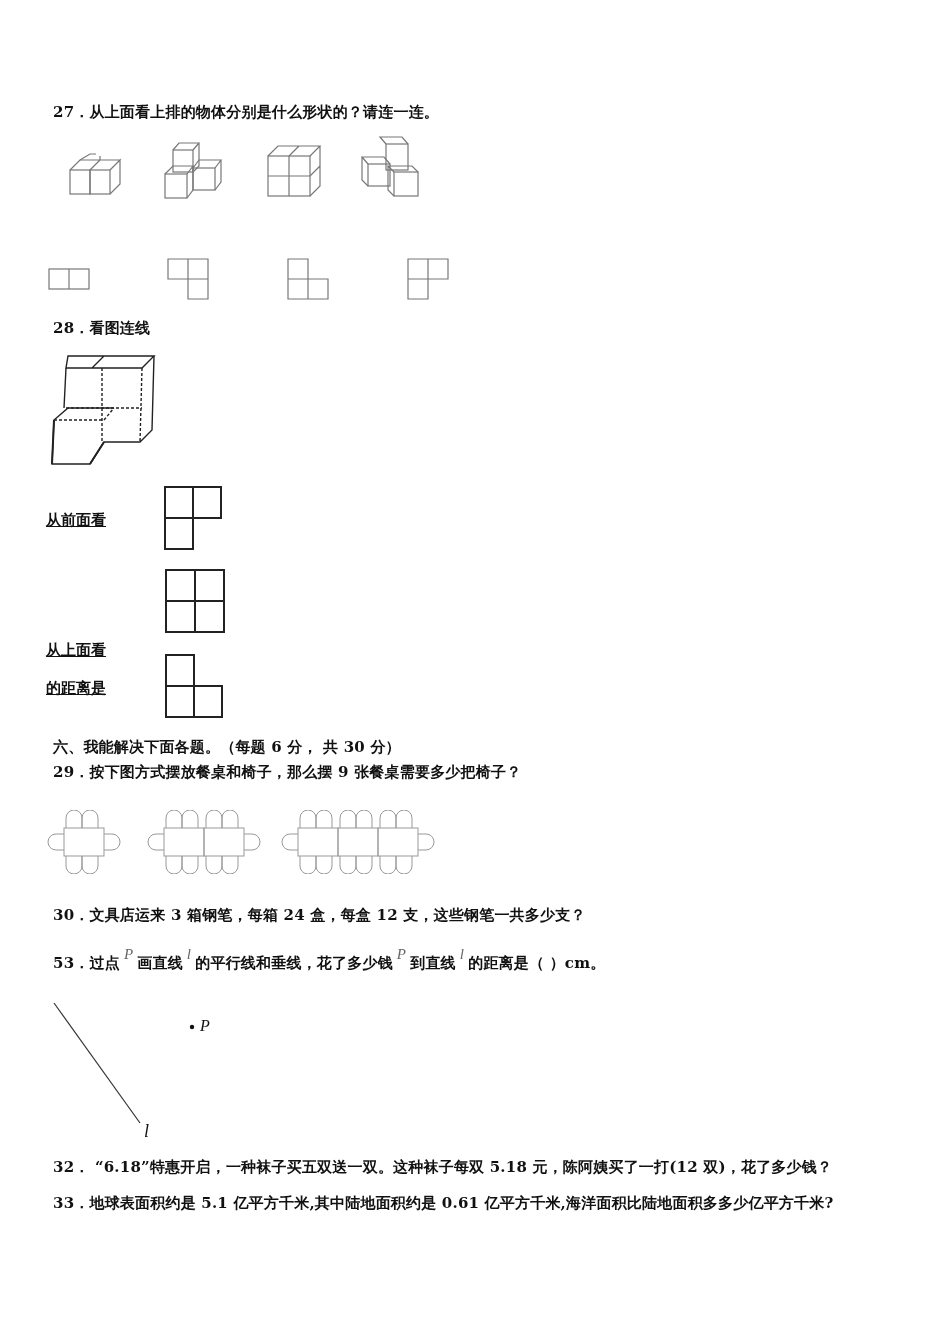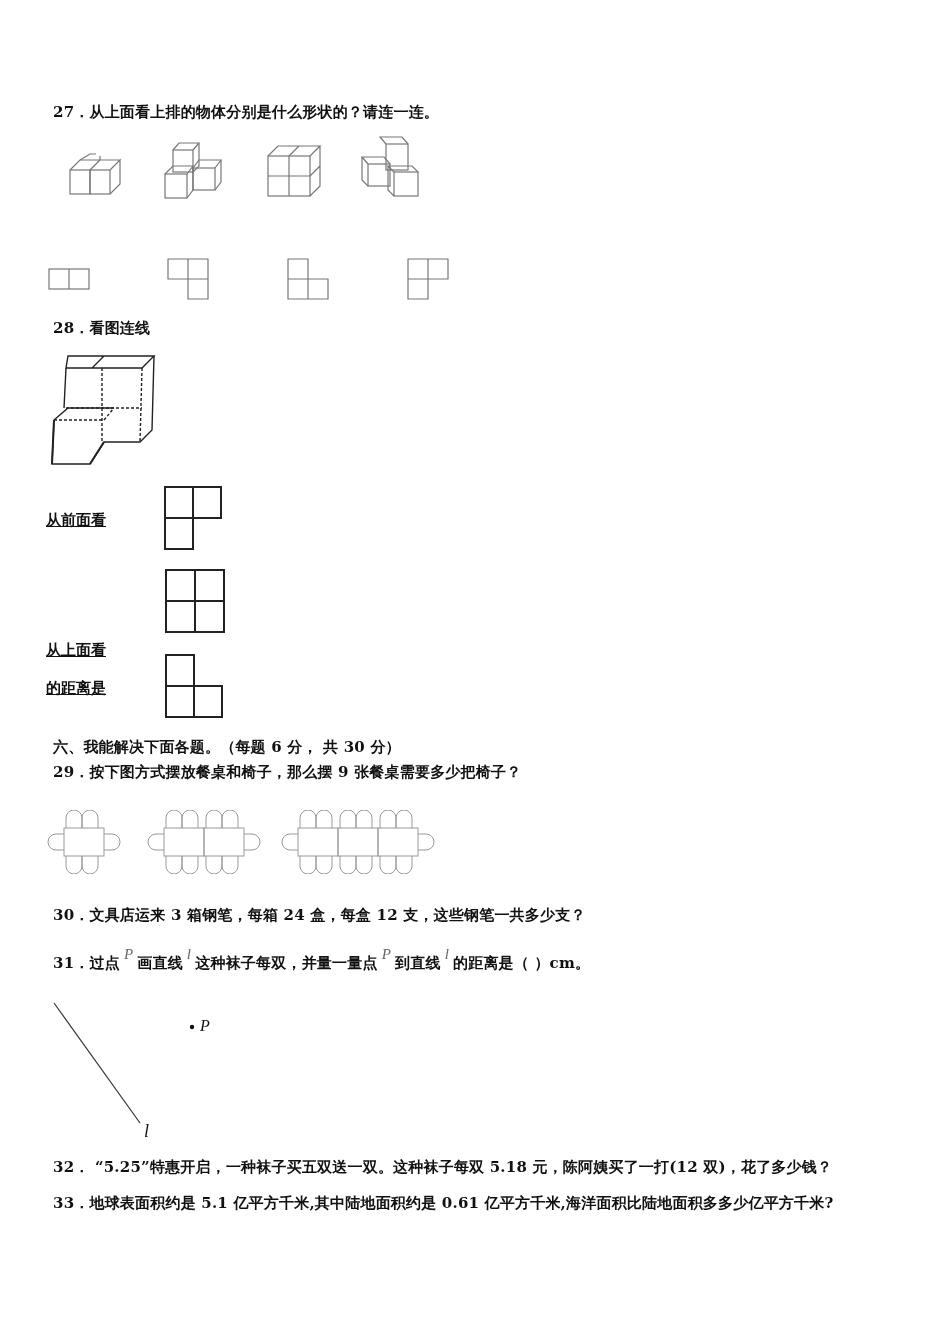--- a/index.html
+++ b/index.html
@@ -138,27 +138,27 @@
       <rect x="254" y="18" width="40" height="28"></rect>
         <rect x="294" y="18" width="40" height="28"></rect>
         <rect x="334" y="18" width="40" height="28"></rect>
     </g>
   </svg>
 </div>
 
 <div class="line" style="top:906px;">30．文具店运来 3 箱钢笔，每箱 24 盒，每盒 12 支，这些钢笔一共多少支？</div>
 
 <div class="line" style="top:954px;">
-  <span>31．过点</span><span class="it">P</span><span>画直线</span><span class="it">l</span><span>这种袜子每双，并量一量点</span><span class="it">P</span><span>到直线</span><span class="it">l</span><span>的距离是（    ）cm。</span>
+  <span>53．过点</span><span class="it">P</span><span>画直线</span><span class="it">l</span><span>的平行线和垂线，花了多少钱</span><span class="it">P</span><span>到直线</span><span class="it">l</span><span>的距离是（    ）cm。</span>
 </div>
 
 <div class="fig" style="left:40px; top:995px; width:200px; height:150px;">
   <svg width="200" height="150" viewBox="0 0 200 150" fill="none">
     <path d="M14 8 L100 128" stroke="#333" stroke-width="1.2"></path>
     <circle cx="152" cy="32" r="2.2" fill="#111"></circle>
   </svg>
   <span style="position:absolute; left:160px; top:22px; font-family:'Liberation Serif',serif; font-style:italic; font-size:16px;">P</span>
   <span style="position:absolute; left:104px; top:126px; font-family:'Liberation Serif',serif; font-style:italic; font-size:18px;">l</span>
 </div>
 
-<div class="line" style="top:1158px;">32．  “5.25”特惠开启，一种袜子买五双送一双。这种袜子每双 5.18 元，陈阿姨买了一打(12 双)，花了多少钱？</div>
+<div class="line" style="top:1158px;">32．  “6.18”特惠开启，一种袜子买五双送一双。这种袜子每双 5.18 元，陈阿姨买了一打(12 双)，花了多少钱？</div>
 
 <div class="line" style="top:1194px;">33．地球表面积约是 5.1 亿平方千米,其中陆地面积约是 0.61 亿平方千米,海洋面积比陆地面积多多少亿平方千米?</div>
 
 </body></html>

